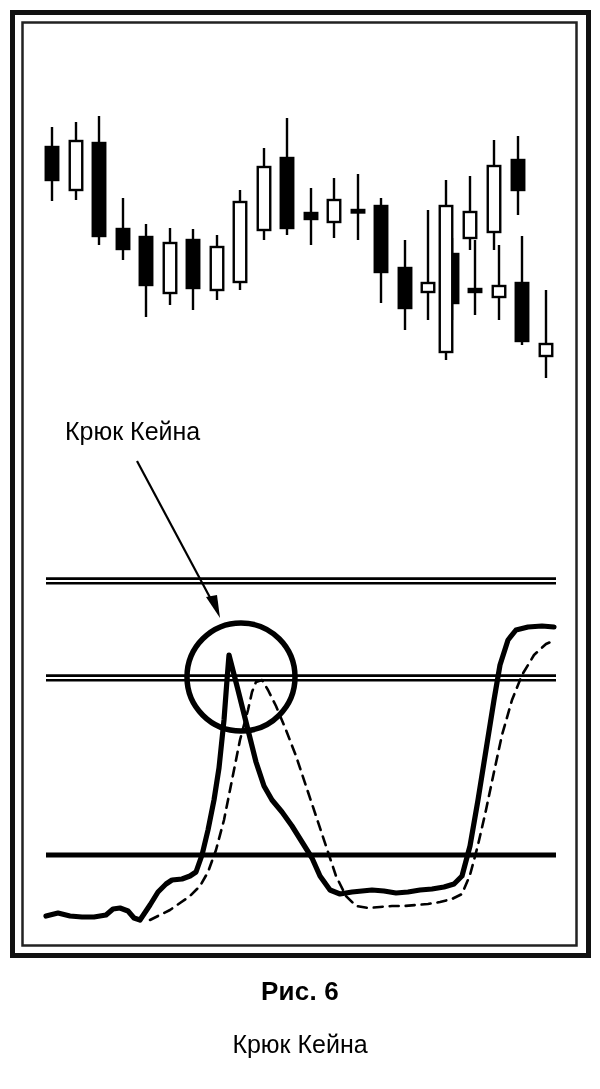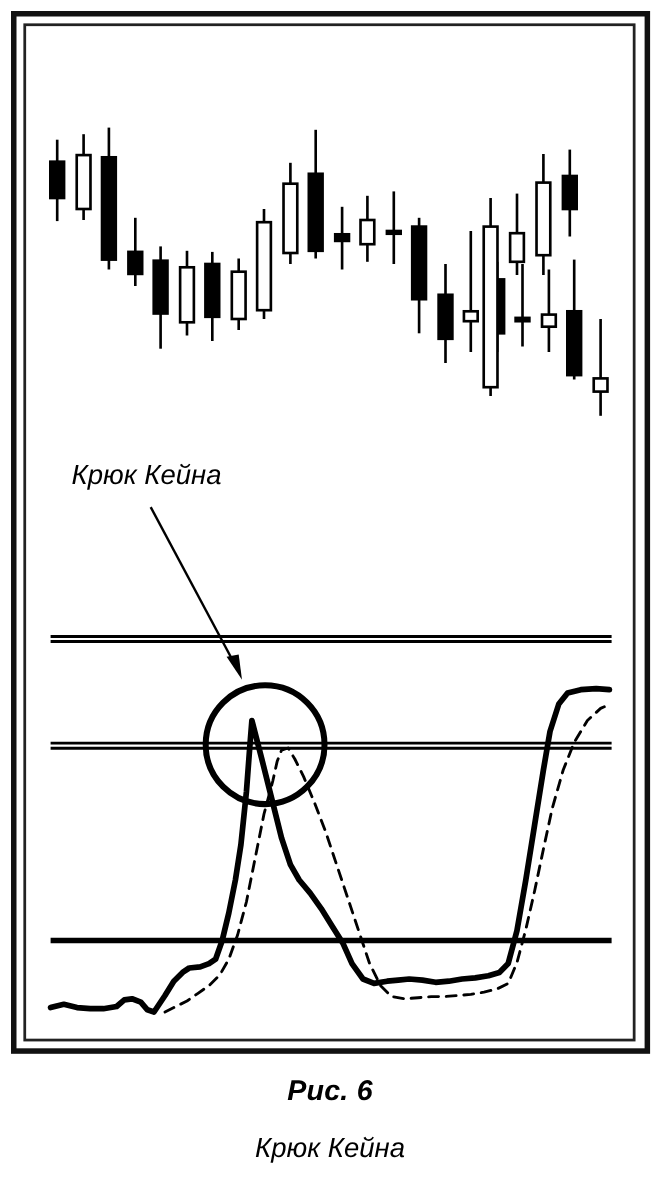--- a/index.html
+++ b/index.html
@@ -12,21 +12,20 @@
     height: 1089px;
     font-family: "Liberation Sans", sans-serif;
     position: relative;
     overflow: hidden;
   }
   #figure-root {
     position: absolute;
     left: 0; top: 0;
     width: 600px;
     height: 1089px;
-    font-style: italic;
   }
   #figure-svg {
     display: block;
     width: 600px;
     height: 1089px;
   }
   .caption-block {
     position: absolute;
     left: 0;
     width: 600px;

